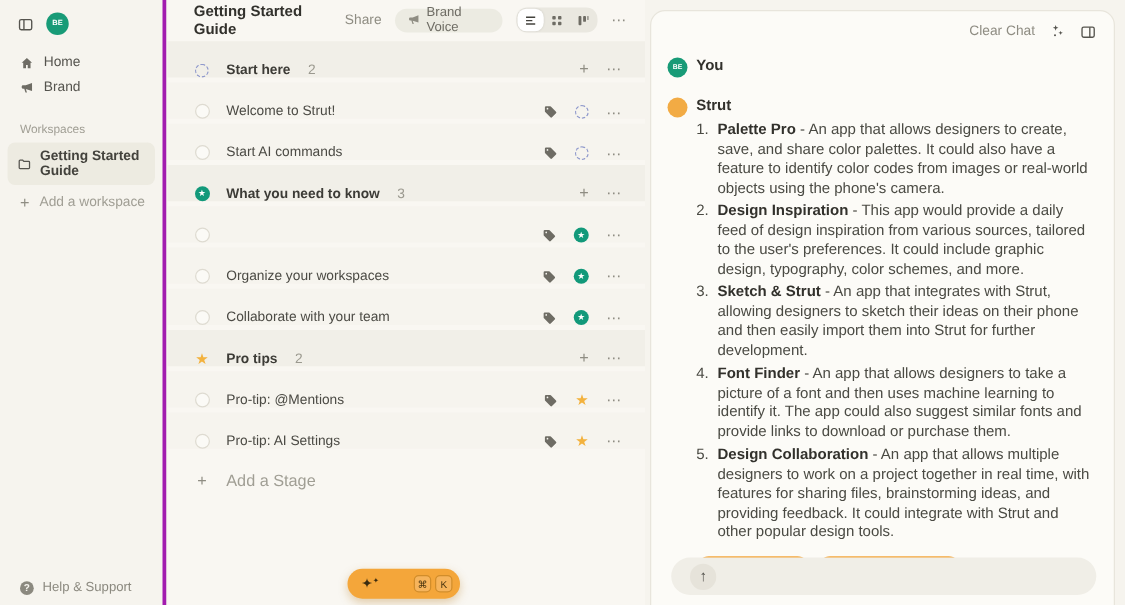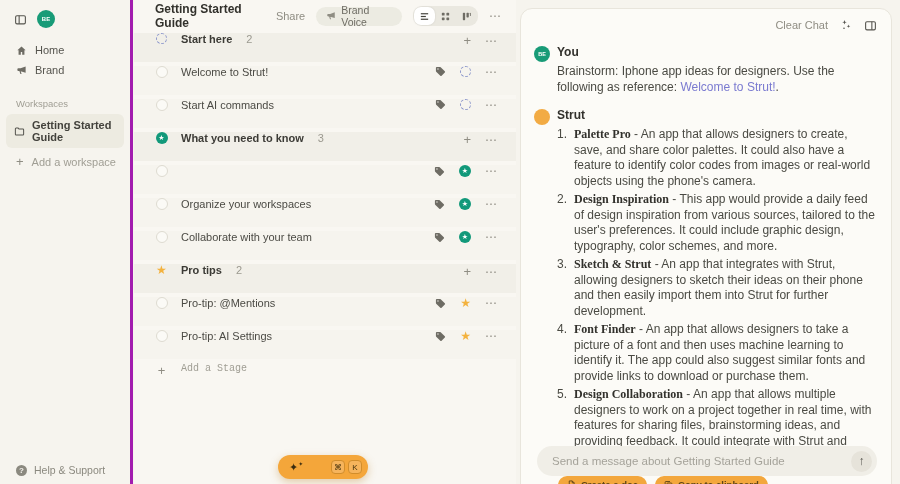--- a/index.html
+++ b/index.html
@@ -39,58 +39,58 @@
   .share { font-size:11px; color:#8f8d83; cursor:pointer; }
   .bv-pill { display:flex; align-items:center; gap:5px; background:#ecebe2; border-radius:10px;
              height:19px; padding:0 10px; font-size:10.5px; color:#6e6c64; cursor:pointer; }
   .seg { display:flex; align-items:center; background:#eae8e0; border-radius:9px; height:20px; padding:1px; }
   .seg-cell { width:21px; height:18px; border-radius:7px; display:flex; align-items:center; justify-content:center;
               color:#6e6c64; cursor:pointer; }
   .seg-cell.sel { background:#ffffff; box-shadow:0 0 2px rgba(0,0,0,.12); color:#43423c; }
   .dots { font-size:12px; color:#8f8d83; letter-spacing:1px; cursor:pointer; line-height:4px; }
 
   .rows { padding:1px 0 0 0; }
-  .row { height:29px; margin-bottom:4px; display:flex; align-items:flex-start; padding:0 18px 0 21px; }
+  .row { height:29px; margin-bottom:4px; display:flex; align-items:flex-end; padding:0 18px 0 21px; }
   .row.head { background:#f1efe8; }
   .row.item { background:#f6f4ee; }
   .row.addstage { background:transparent; color:#a09e94; }
   .row .lead { width:13px; display:flex; justify-content:center; margin-right:13px; }
   .row .title { font-size:11px; color:#4b4a44; }
   .row.head .title { font-weight:bold; color:#3c3b36; }
   .row .count { font-size:11px; color:#9b998f; margin-left:14px; }
   .row-right { margin-left:auto; display:flex; align-items:center; gap:14px; }
   .plus { font-size:13px; color:#8f8d83; cursor:pointer; }
   .checkbox { width:12px; height:12px; border-radius:50%; border:1px solid #dedbd1; background:#fbfaf6; }
   .dashed-circle { width:11px; height:11px; border-radius:50%; border:1.3px dashed #8f99cc; }
   .green-dot { width:12px; height:12px; border-radius:50%; background:#12997a; color:#fff; font-size:7px;
                display:flex; align-items:center; justify-content:center; }
   .star { color:#f3b23e; font-size:12px; line-height:12px; }
   .tagic { color:#6e6c64; }
-  .addstage .title { font-size:10px; color:#a09e94;font-family:Liberation Mono, monospace; }
+  .addstage .title { font-size:13px; color:#a09e94; }
 
   
   .chatcard { position:absolute; left:520px; top:8px; width:372px; height:490px;
               background:#fcfbf7; border:1px solid #e8e5dc; border-radius:12px; }
   .chat-top { display:flex; align-items:center; justify-content:flex-end; gap:12px; padding:8px 14px 0 0; height:24px; }
   .clear-chat { font-size:11px; color:#8f8d83; cursor:pointer; }
   .chat-top .cicon { color:#55544e; cursor:pointer; }
   .msgs { padding:4px 16px 0 13px; }
   .msg { display:flex; gap:7px; margin-top:8px; }
   .msg .av { flex:none; width:16px; height:16px; border-radius:50%; margin-top:1px; }
   .av.you { background:#189b77; color:#fff; font-size:5.5px; font-weight:bold;
             display:flex; align-items:center; justify-content:center; }
   .av.bot { background:#f2ab44; }
   .msg-body { flex:1; }
   .msg-name { font-size:12px; font-weight:bold; color:#32312c; margin-bottom:5px; }
   .msg-text { font-size:12px; line-height:15.5px; color:#4a4a43; }
   .chatlink { color:#7a7ad0; cursor:pointer; }
   .olist { margin-top:2px; }
   .olitem { display:flex; font-size:12px; line-height:15.5px; color:#4a4a43; margin-bottom:3px; }
   .olitem .num { flex:none; width:17px; }
-  .olitem b { color:#32312c;font-family:Liberation Serif, serif; }
+  .olitem b { color:#32312c; }
   .chat-btns { display:flex; gap:8px; margin:8px 0 0 37px; }
   .abtn { display:flex; align-items:center; gap:5px; background:#f3a73d; border-radius:9px; height:18px;
           padding:0 9px; font-size:9.5px; font-weight:bold; color:#5d4417; cursor:pointer; }
   .abtn .bic { color:#5d4417; }
   .chat-input { position:absolute; left:16px; top:437px; width:340px; height:30px; background:#f0eee7;
                 border-radius:15px; display:flex; align-items:center; padding:0 5px 0 15px; }
   .chat-input input { flex:1; border:none; outline:none; background:transparent; font-size:11.5px;
                       color:#55544e; font-family:"Liberation Sans", sans-serif; }
   .chat-input input::placeholder { color:#a5a39a; }
   .send-btn { width:21px; height:21px; border-radius:50%; background:#e6e3da; color:#55544e;
@@ -363,23 +363,20 @@
           <line x1="14.5" y1="5" x2="14.5" y2="20"></line>
         </svg>
     </span>
   </div>
 
   <div class="msgs">
     <div class="msg">
       <span class="av you">BE</span>
       <div class="msg-body">
         <div class="msg-name">You</div>
-        <div class="msg-text">
-          <span>Brainstorm: Iphone app ideas for designers. Use the following as reference: </span><span class="chatlink">Welcome to Strut!</span><span>.</span>
-        </div>
       </div>
     </div>
 
     <div class="msg" style="margin-top:13px;">
       <span class="av bot"></span>
       <div class="msg-body">
         <div class="msg-name">Strut</div>
         <div class="olist">
           <div class="olitem">
             <span class="num">1.</span>
@@ -421,21 +418,20 @@
         <svg width="9" height="9" viewBox="0 0 24 24" fill="none" stroke="currentColor" stroke-width="2.4">
             <rect x="8" y="8" width="13" height="13" rx="2"></rect>
             <path d="M16 4H5a2 2 0 0 0-2 2v11"></path>
           </svg>
       </span>
       <span>Copy to clipboard</span>
     </span>
   </div>
 
   <div class="chat-input">
-    <input type="text" placeholder="Send a message about Getting Started Guide" style="">
     <span class="send-btn">↑</span>
   </div>
 </div>
 
 <div class="ai-bar">
   <span class="ai-spark">✦<span style="font-size:6px; vertical-align:super;">✦</span></span>
   <span class="keys">
     <span class="keycap">⌘</span>
     <span class="keycap">K</span>
   </span>

